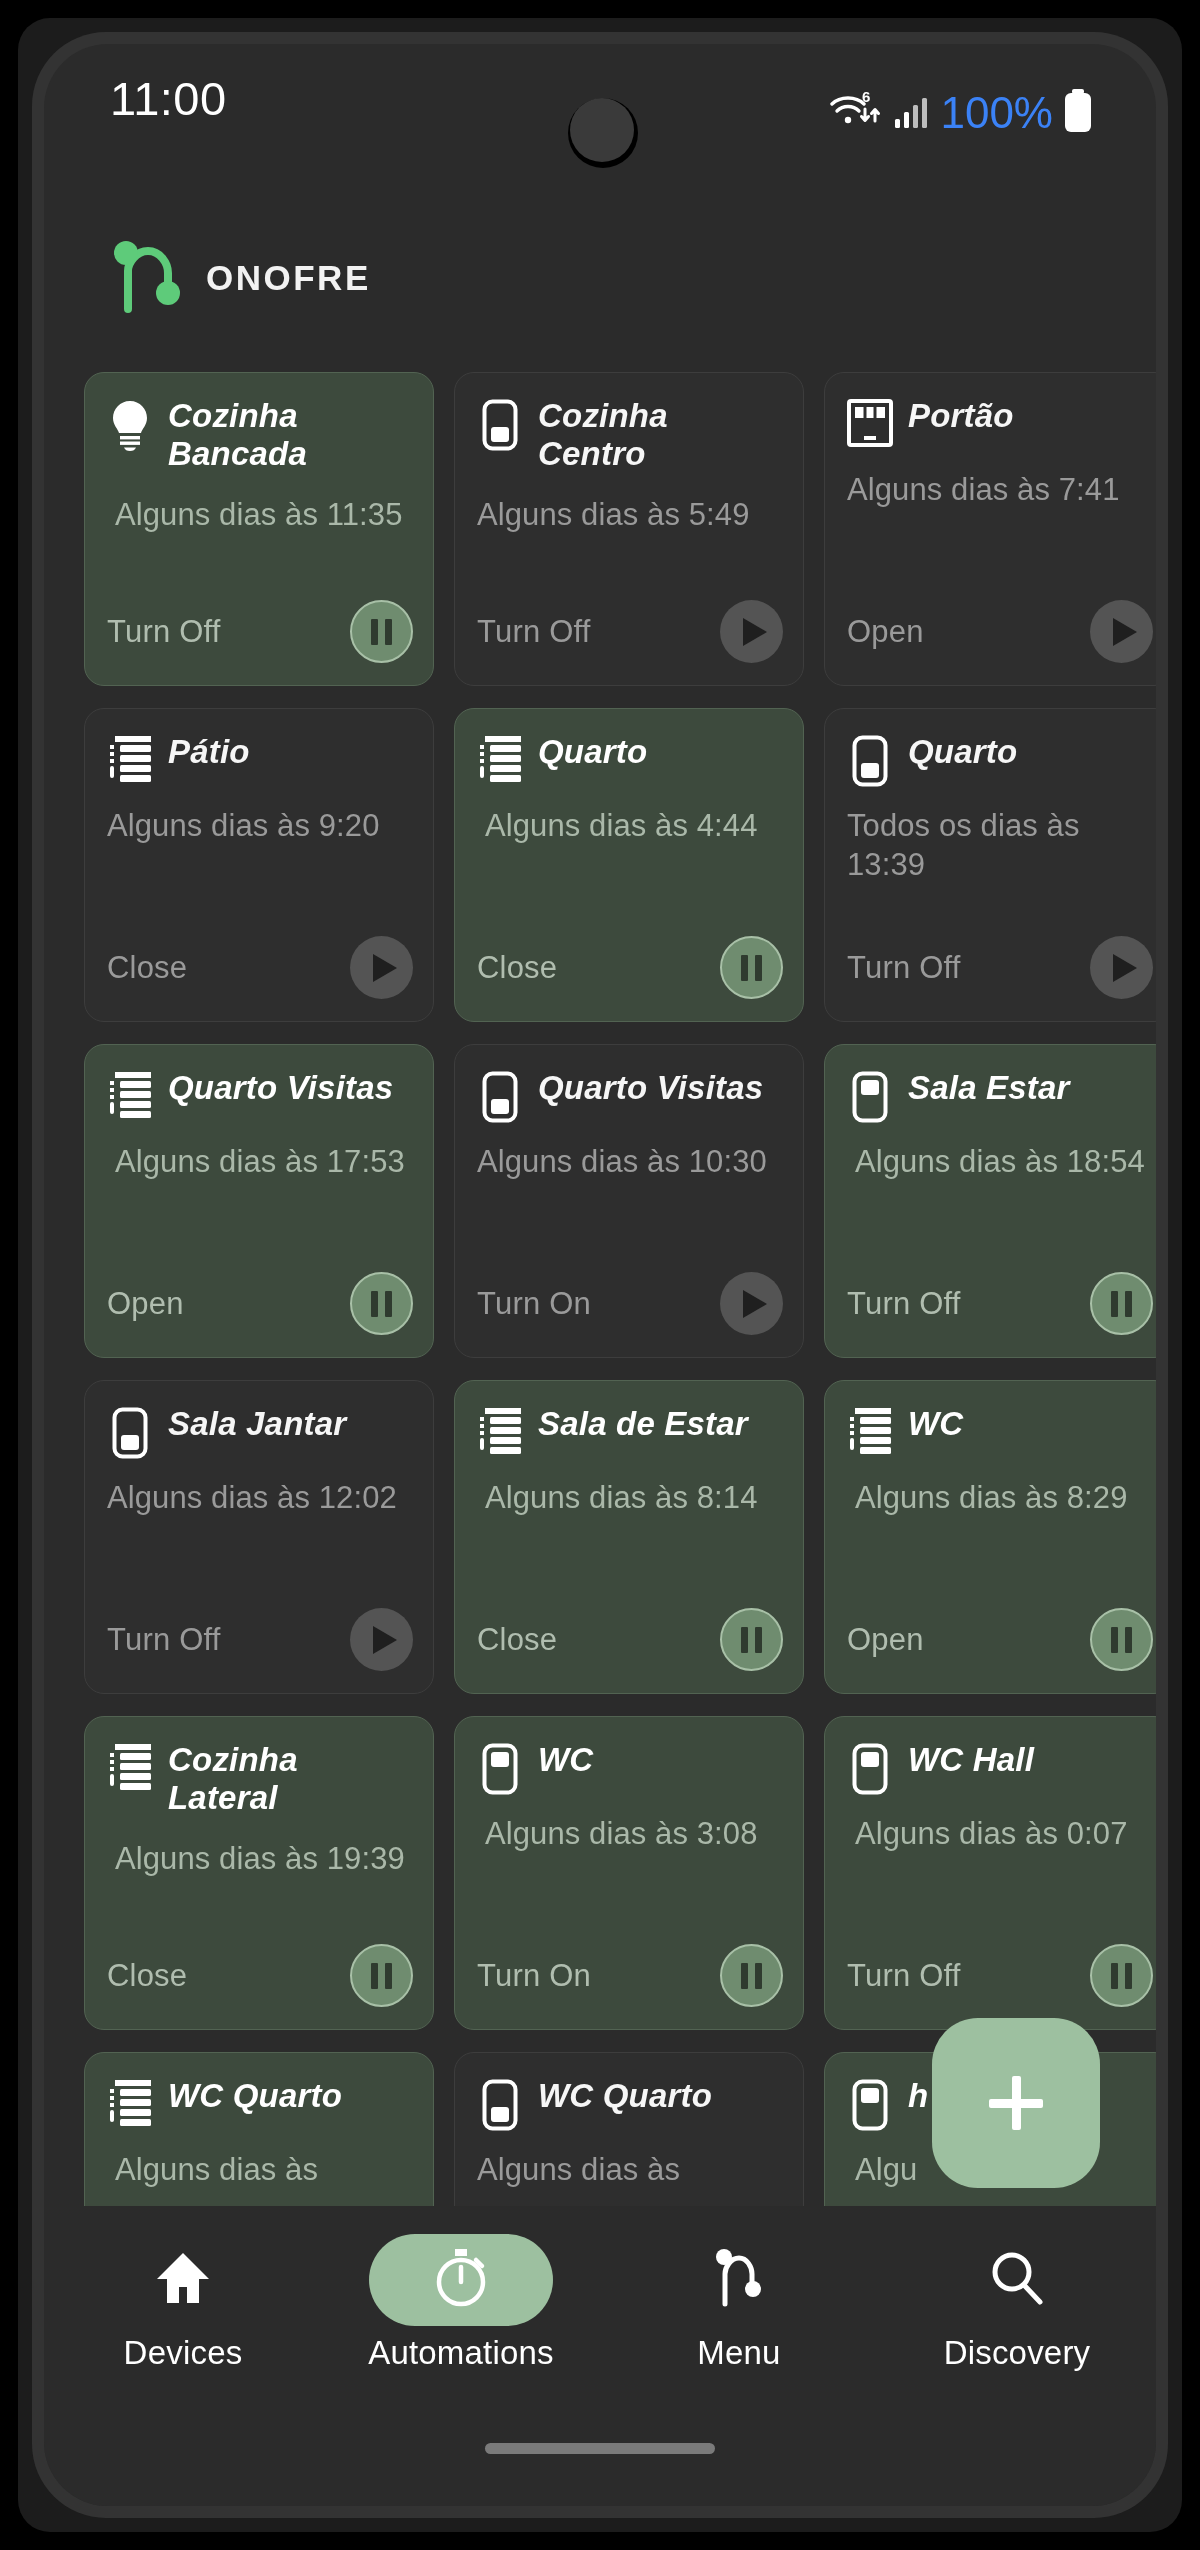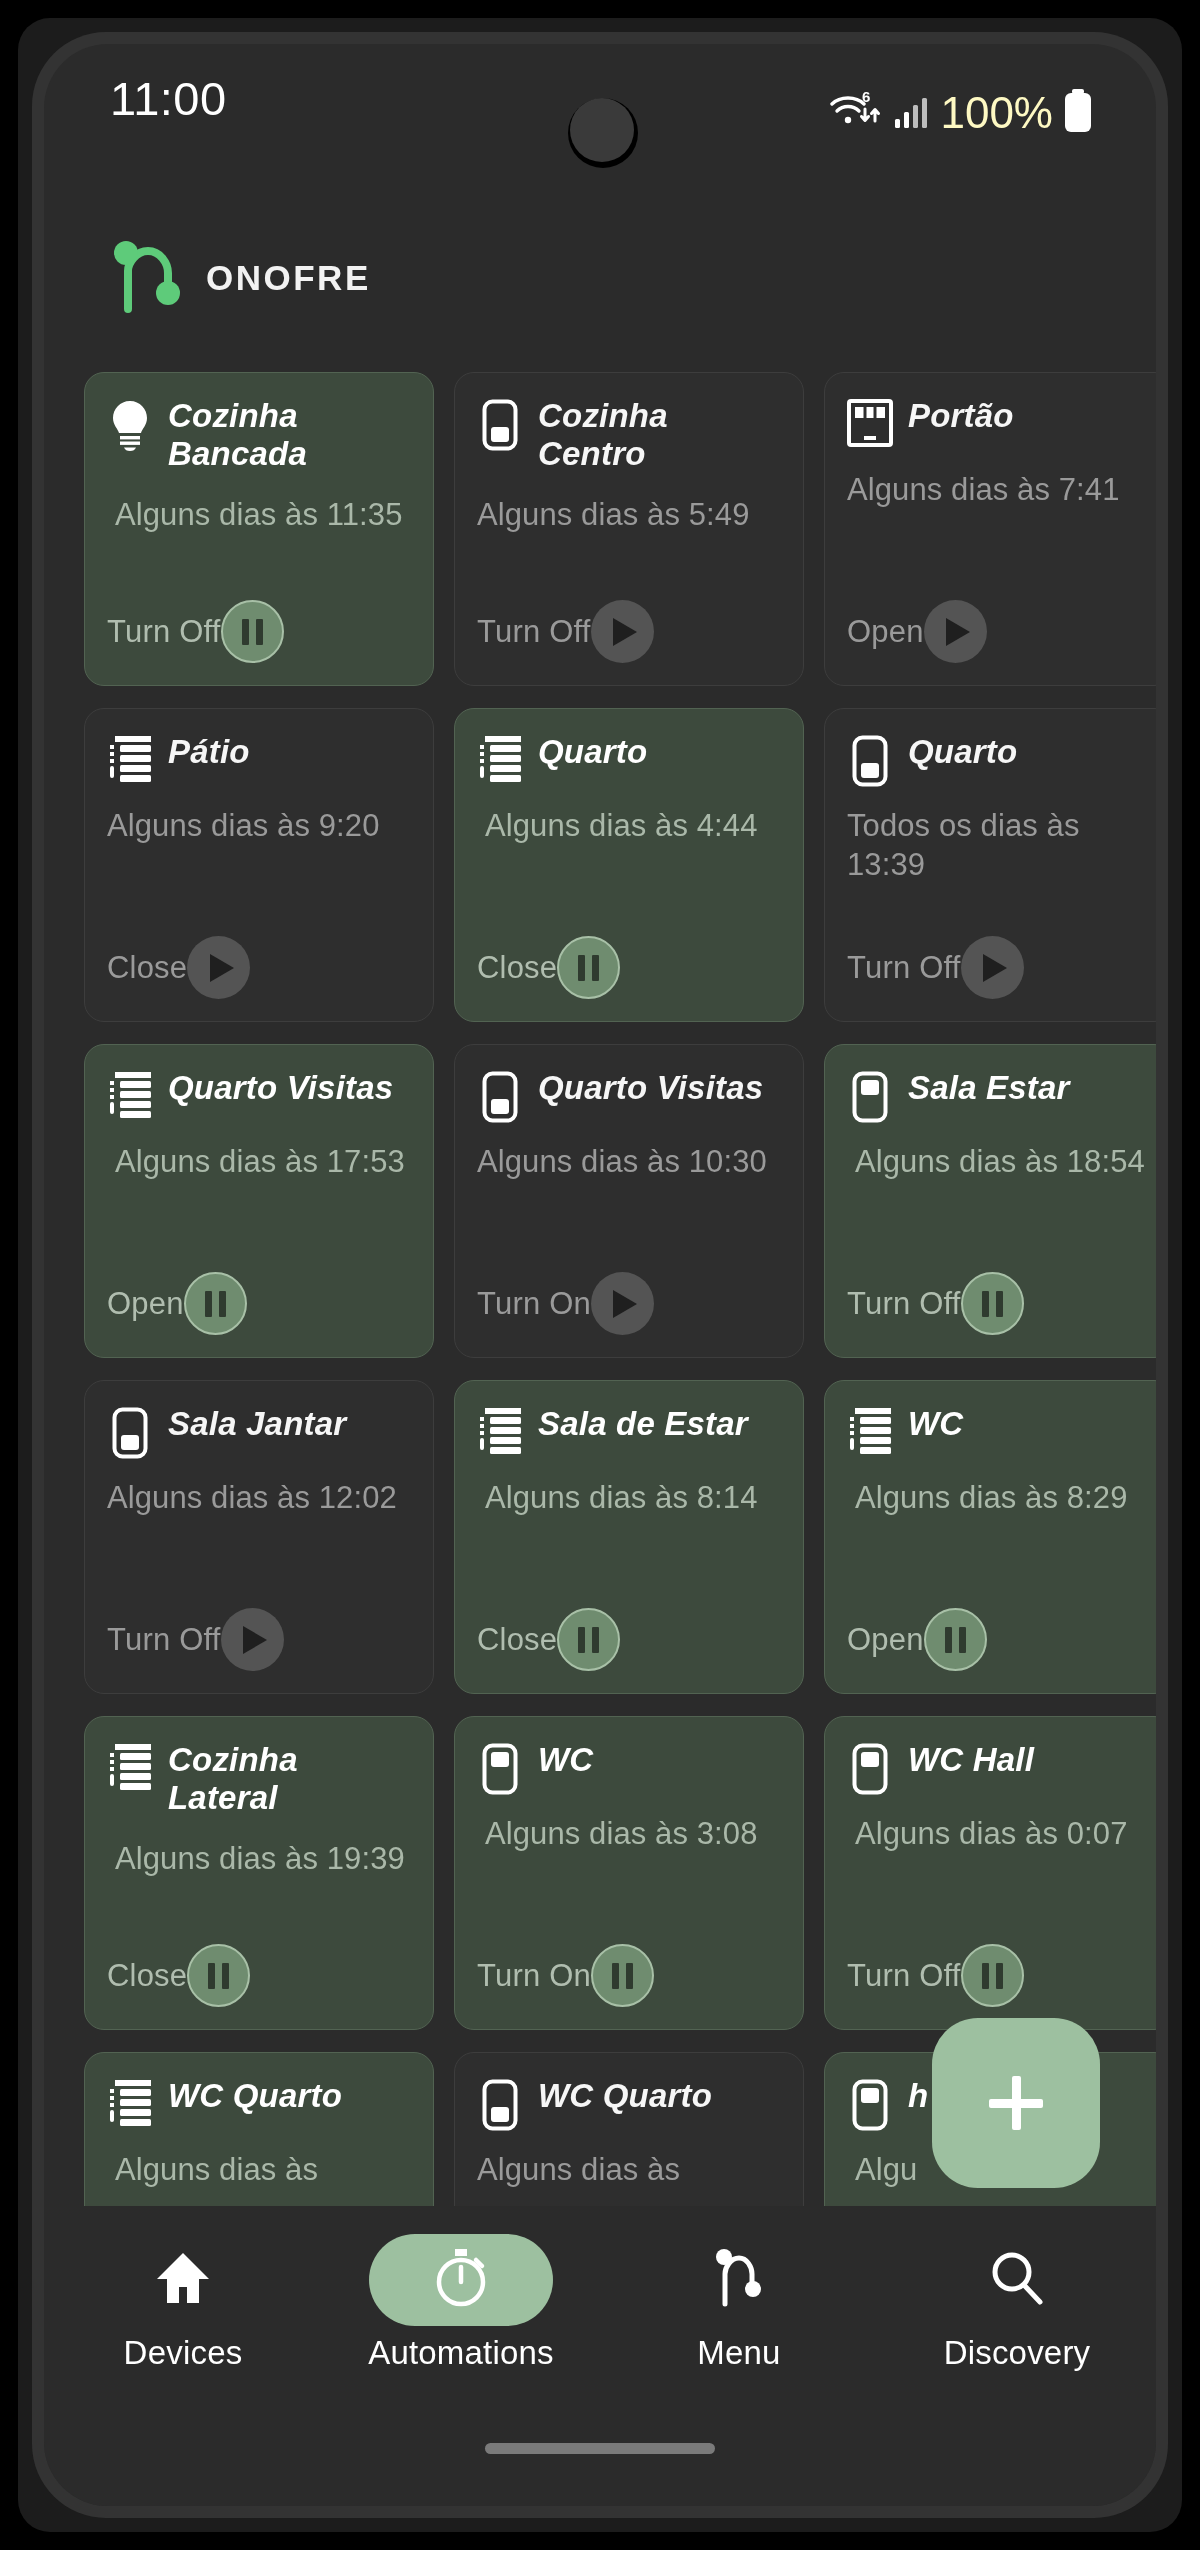--- a/index.html
+++ b/index.html
@@ -17,21 +17,21 @@
     position:relative; width:100%; height:100%; background:#2b2b2b;
     border-radius:64px; overflow:hidden;
   }
 
   
   .statusbar { position:absolute; left:0; top:0; width:100%; height:112px; }
   .clock { position:absolute; left:66px; top:27px; color:#fff; font-size:47px; font-weight:400; letter-spacing:0.5px; }
   .punch { position:absolute; left:524px; top:54px; width:70px; height:70px; background:#000; border-radius:50%; }
   .punch::after{ content:""; position:absolute; left:2px; top:0px; width:64px; height:64px; background:#3a3a3a; border-radius:50%; }
   .sb-right { position:absolute; right:62px; top:44px; display:flex; align-items:center; gap:9px; }
-  .pct { color:#fef9c3; font-size:44px; font-weight:400; letter-spacing:0px; }
+  .pct { color:#3b82f6; font-size:44px; font-weight:400; letter-spacing:0px; }
 
   
   .brandrow { position:absolute; left:62px; top:195px; display:flex; align-items:center; gap:4px; }
   .brandtext { color:#f2f2f2; font-size:35px; font-weight:700; letter-spacing:2.5px; }
 
   
   .grid {
     position:absolute; left:40px; top:328px; width:1090px; height:1870px;
     display:grid; grid-template-columns:repeat(3, 1fr); gap:22px 20px;
     overflow:hidden; align-content:start;
@@ -45,21 +45,21 @@
 
   .card-head { display:flex; align-items:flex-start; gap:15px; }
   .icon-wrap { flex:0 0 auto; width:46px; height:52px; display:flex; align-items:flex-start; justify-content:center; padding-top:2px;}
   .card-title { color:#ffffff; font-size:33px; font-weight:700; line-height:1.16; letter-spacing:0.2px;font-style:italic; }
   .card.inactive .card-title { color:#f6f6f6; }
 
   .card-sched { margin-top:22px; font-size:31px; line-height:1.25; letter-spacing:0.1px; }
   .card.active .card-sched { color:#aab8a9;margin-left:8px; }
   .card.inactive .card-sched { color:#9a9a9a; }
 
-  .card-foot { margin-top:auto; display:flex; align-items:center; justify-content:flex-start; }
+  .card-foot { margin-top:auto; display:flex; align-items:center; justify-content:space-between; }
   .card-action { font-size:31px; letter-spacing:0.2px; }
   .card.active .card-action { color:#b0bdaf; }
   .card.inactive .card-action { color:#9a9a9a; }
 
   .ctrl { width:63px; height:63px; border-radius:50%; display:flex; align-items:center; justify-content:center; flex:0 0 auto; }
   .ctrl.pause { background:#6f8c6f; border:2px solid #a8c0a7; }
   .ctrl.play  { background:#545454; }
   .bars { display:flex; gap:7px; }
   .bars span { display:block; width:7px; height:26px; background:#2f3b2f; border-radius:1px; }
   .tri { width:0; height:0; border-left:24px solid #1f1f1f; border-top:14px solid transparent; border-bottom:14px solid transparent; margin-left:6px; }

